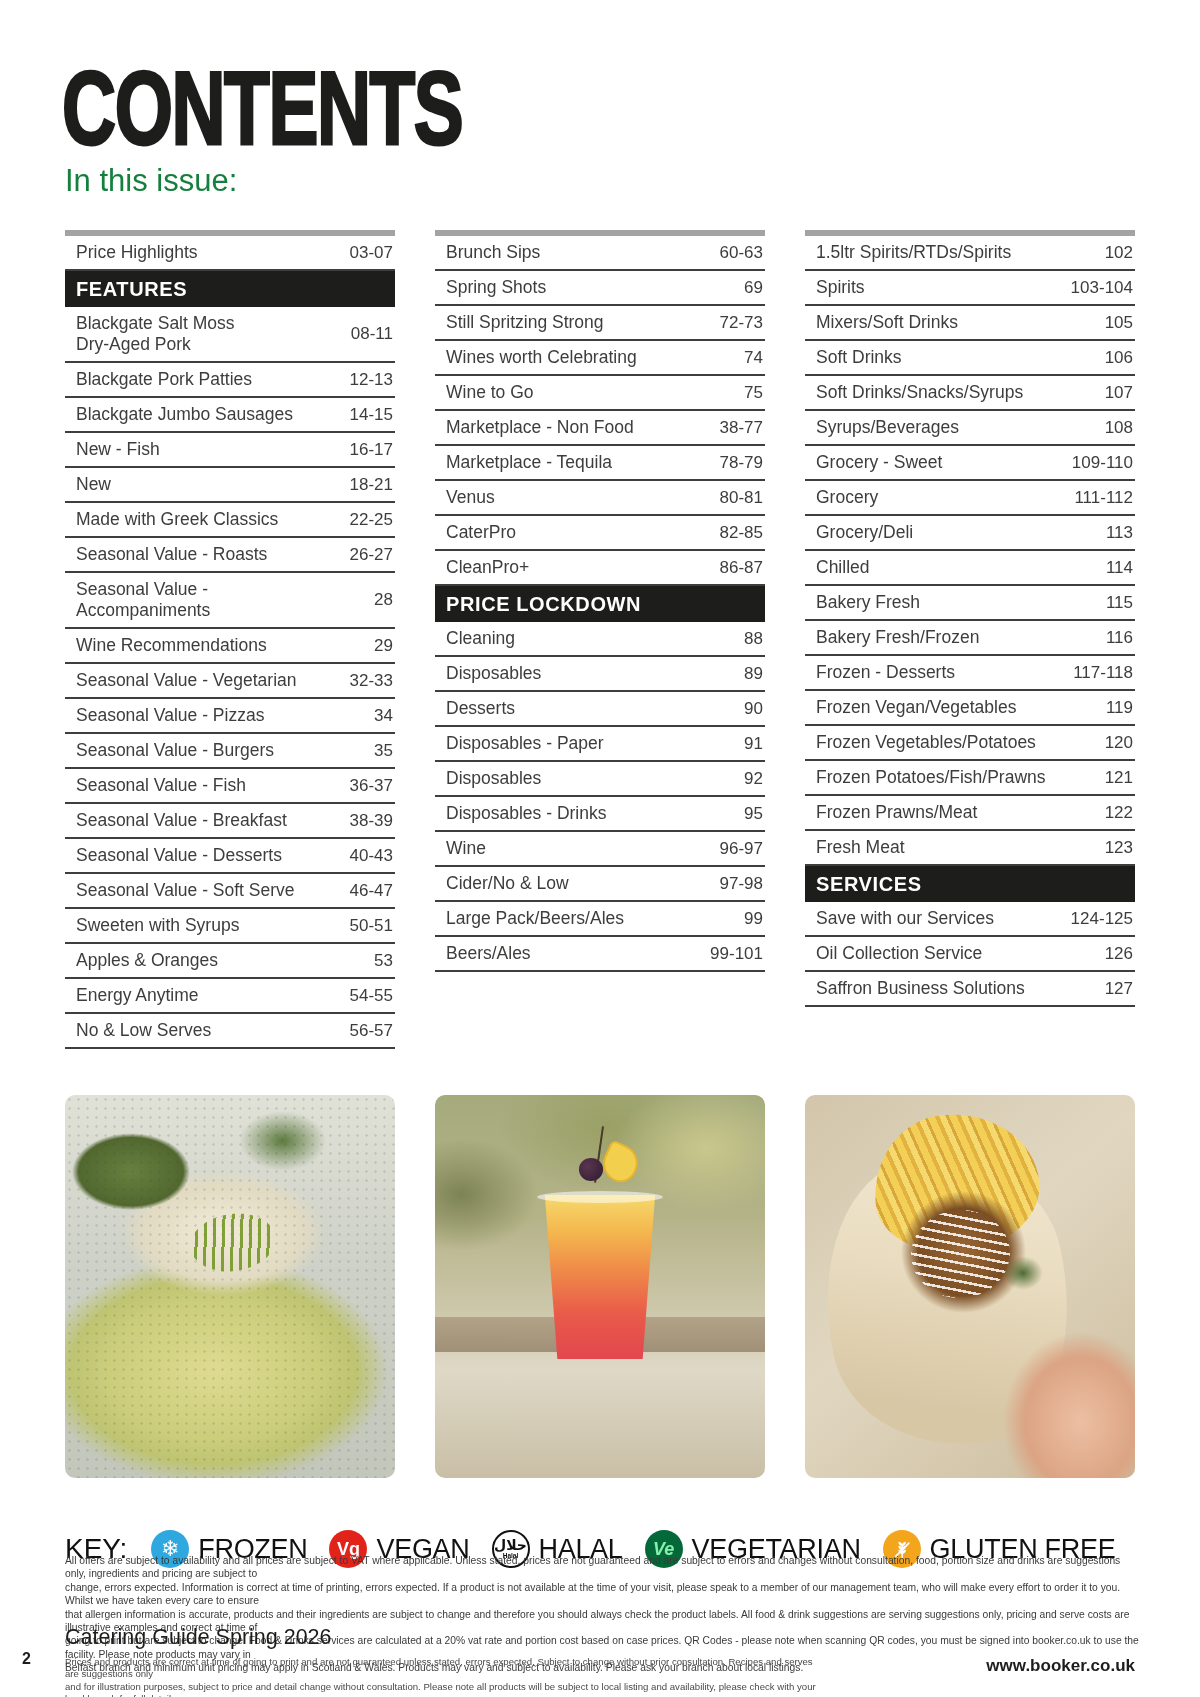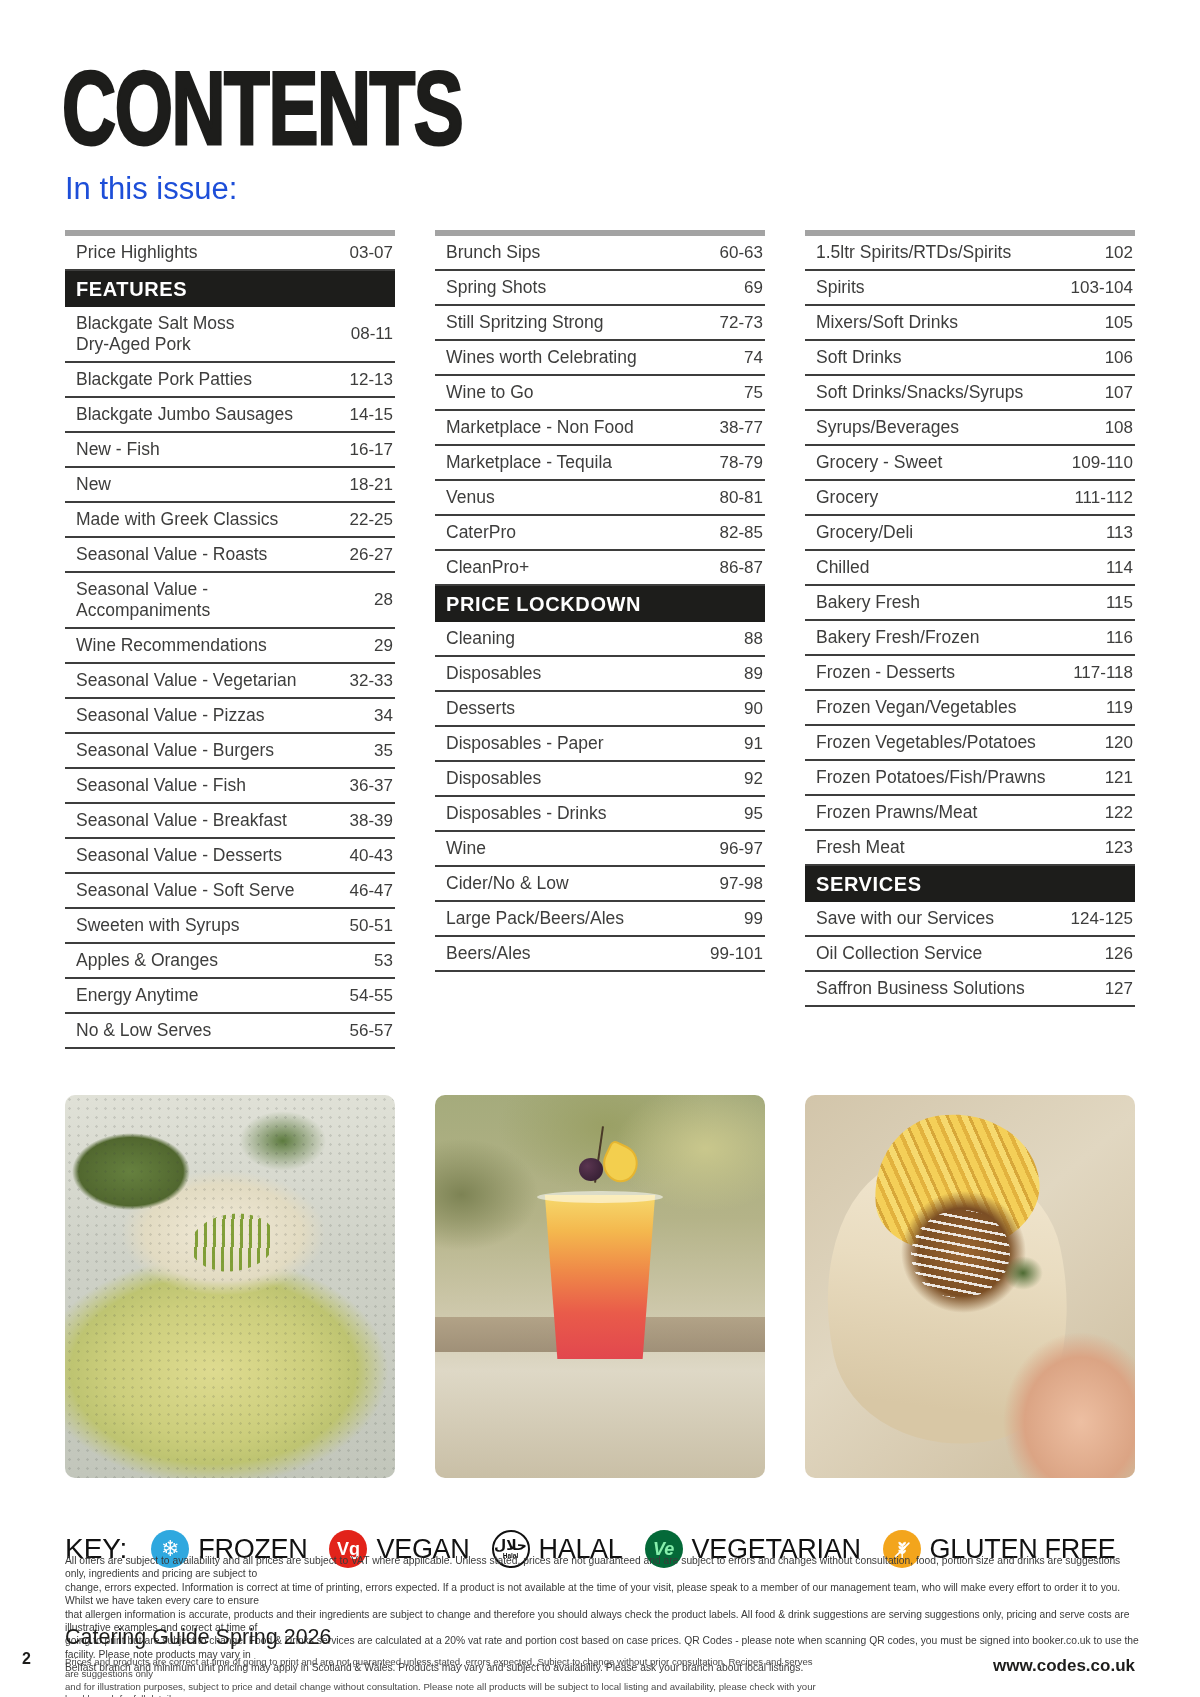--- a/index.html
+++ b/index.html
@@ -7,21 +7,21 @@
     width:1200px;height:1697px;background:#ffffff;position:relative;overflow:hidden;
     font-family:"Liberation Sans","DejaVu Sans",sans-serif;color:#1d1d1b;
   }
   .abs{position:absolute;}
   
   .page-title{
     left:62px;top:56px;font-size:104px;line-height:1;font-weight:700;
     letter-spacing:-2px;color:#1d1d1b;-webkit-text-stroke:3px #1d1d1b;
     transform:scaleX(.72);transform-origin:left top;white-space:nowrap;
   }
-  .page-subtitle{left:65px;top:171px;font-size:31px;color:#1d4ed8;}
+  .page-subtitle{left:65px;top:163px;font-size:31px;color:#15803d;}
   
   .toc{
     left:65px;top:230px;width:1070px;
     display:grid;grid-template-columns:1fr 1fr 1fr;column-gap:40px;align-items:start;
   }
   .toc-col{border-top:6px solid #a3a3a3;}
   .entry{
     display:flex;justify-content:space-between;align-items:center;
     border-bottom:2px solid #3e3e3d;padding:6px 2px 6px 11px;
   }
@@ -445,13 +445,13 @@
 <div class="abs legal">All offers are subject to availability and all prices are subject to VAT where applicable. Unless stated, prices are not guaranteed and are subject to errors and changes without consultation, food, portion size and drinks are suggestions only, ingredients and pricing are subject to
 change, errors expected. Information is correct at time of printing, errors expected. If a product is not available at the time of your visit, please speak to a member of our management team, who will make every effort to order it to you. Whilst we have taken every care to ensure
 that allergen information is accurate, products and their ingredients are subject to change and therefore you should always check the product labels. All food &amp; drink suggestions are serving suggestions only, pricing and serve costs are illustrative examples and correct at time of
 going to print but are subject to change. Food &amp; Drinks services are calculated at a 20% vat rate and portion cost based on case prices. QR Codes - please note when scanning QR codes, you must be signed into booker.co.uk to use the facility. Please note products may vary in
 Belfast branch and minimum unit pricing may apply in Scotland &amp; Wales. Products may vary and subject to availability. Please ask your branch about local listings.</div>
 
 <div class="abs footer-title">Catering Guide Spring 2026</div>
 <div class="abs footer-small">Prices and products are correct at time of going to print and are not guaranteed unless stated, errors expected. Subject to change without prior consultation. Recipes and serves are suggestions only
 and for illustration purposes, subject to price and detail change without consultation. Please note all products will be subject to local listing and availability, please check with your local branch for full details.</div>
 <div class="abs footer-page-num">2</div>
-<div class="abs footer-site">www.codes.co.uk</div>
+<div class="abs footer-site">www.booker.co.uk</div>
 
 </body></html>

